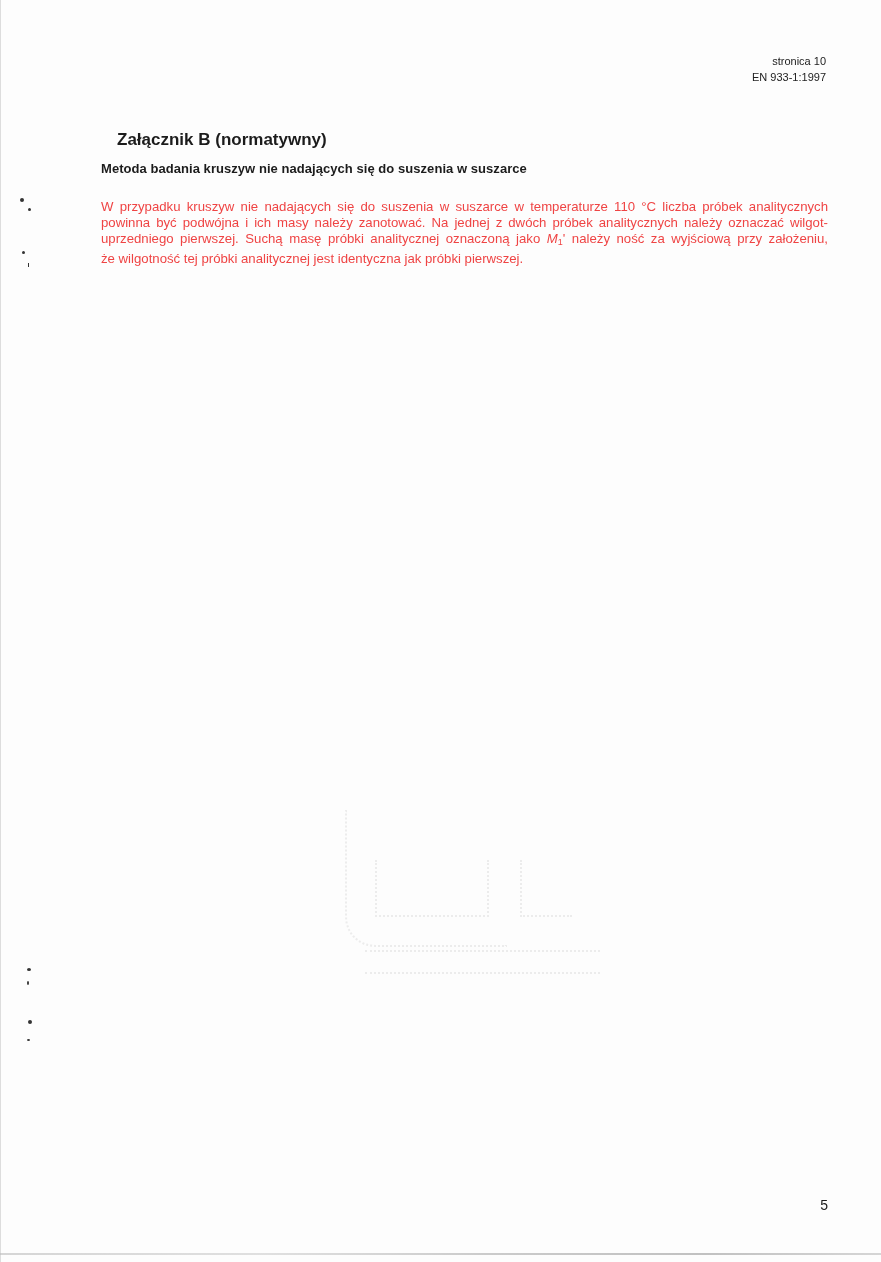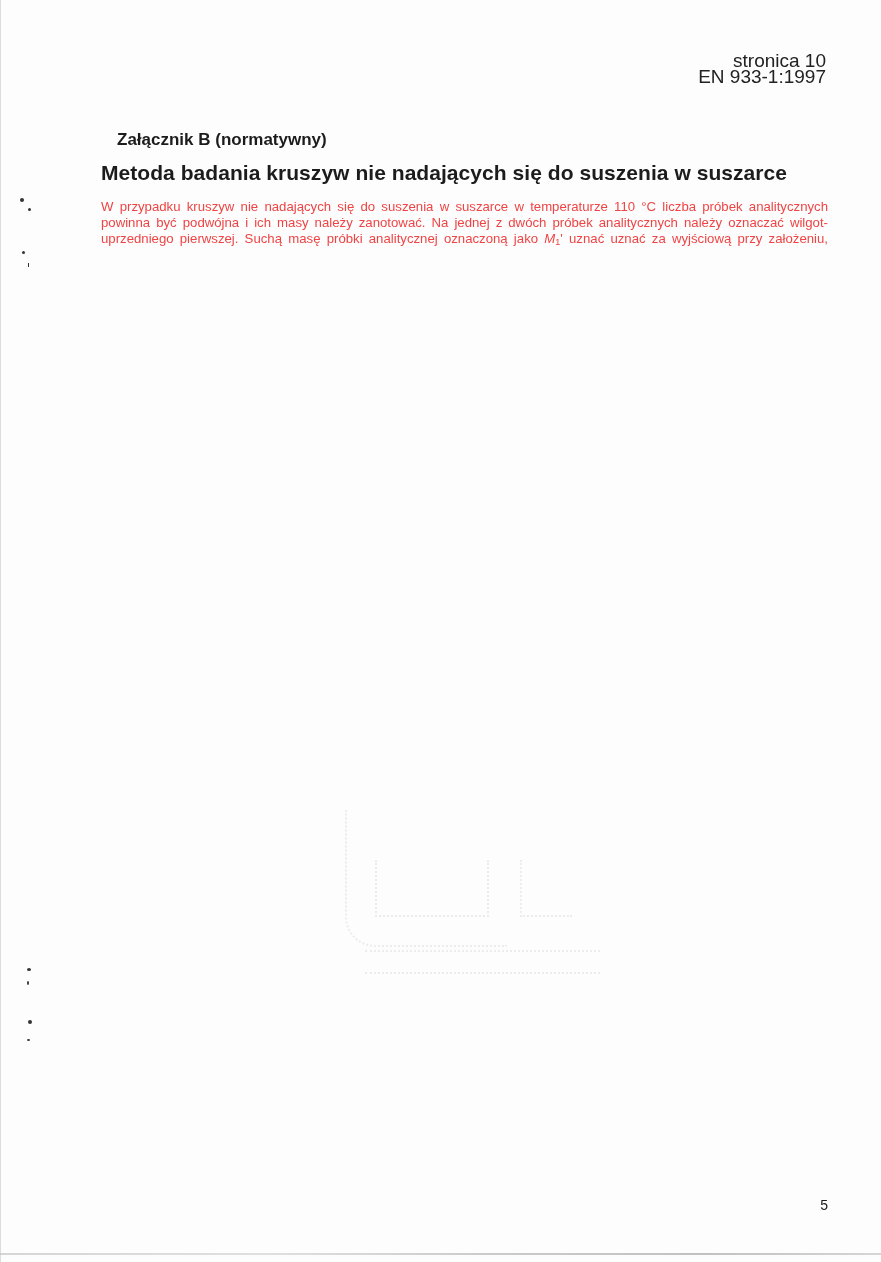--- a/index.html
+++ b/index.html
@@ -20,38 +20,38 @@
       left: 0; top: 0;
       width: 881px;
       height: 1262px;
       background: #fdfdfd;
     }
     .header-right {
       position: absolute;
       right: 55px;
       top: 53px;
       text-align: right;
-      font-size: 19px;
+      font-size: 11px;
       line-height: 16px;
       color: #222;
     }
     .annex-title {
       position: absolute;
       left: 101px;
       top: 114px;
       font-size: 17px;
       font-weight: bold;
       color: #1c1c1c;
       margin: 16px;
     }
     .section-title {
       position: absolute;
       left: 101px;
       top: 161px;
-      font-size: 21px;
+      font-size: 13px;
       font-weight: bold;
       color: #1c1c1c;
       margin: 0;
       letter-spacing: 0.05px;
     }
     .body-text {
       position: absolute;
       left: 101px;
       top: 199px;
       width: 727px;
@@ -132,21 +132,22 @@
     <div>EN 933-1:1997</div>
   </div>
 
   <h2 class="annex-title">Załącznik B (normatywny)</h2>
 
   <h3 class="section-title">Metoda badania kruszyw nie nadających się do suszenia w suszarce</h3>
 
   <p class="body-text">
     <span class="line">W przypadku kruszyw nie nadających się do suszenia w suszarce w temperaturze 110 °C liczba próbek analitycznych</span>
     <span class="line">powinna być podwójna i ich masy należy zanotować. Na jednej z dwóch próbek analitycznych należy oznaczać wilgot-</span>
-    <span class="line"><span>uprzedniego pierwszej. Suchą masę próbki analitycznej oznaczoną jako </span><i><span>M</span></i><sub>1</sub><span>'</span><span> uznać uznać za wyjściową przy założeniu,</span></span>
+    <span class="line"><span>uprzedniego pierwszej. Suchą masę próbki analitycznej oznaczoną jako </span><i><span>M</span></i><sub>1</sub><span>'</span><span> należy ność za wyjściową przy założeniu,</span></span>
+    <span class="line last">że wilgotność tej próbki analitycznej jest identyczna jak próbki pierwszej.</span>
   </p>
 
   <div class="watermark">
     <div class="wm-dots" style="left:10px; top:30px; width:160px; height:135px; border-radius: 0 0 0 30px; border-top:none; border-right:none;"></div>
     <div class="wm-dots" style="left:40px; top:80px; width:110px; height:55px; border-top:none;"></div>
     <div class="wm-dots" style="left:185px; top:80px; width:50px; height:55px; border-top:none; border-right:none;"></div>
     <div class="wm-dots" style="left:30px; top:170px; width:235px; height:20px; border-left:none; border-right:none;"></div>
   </div>
 
   <div class="speck" style="left:20px; top:198px; width:4px; height:4px;"></div>

